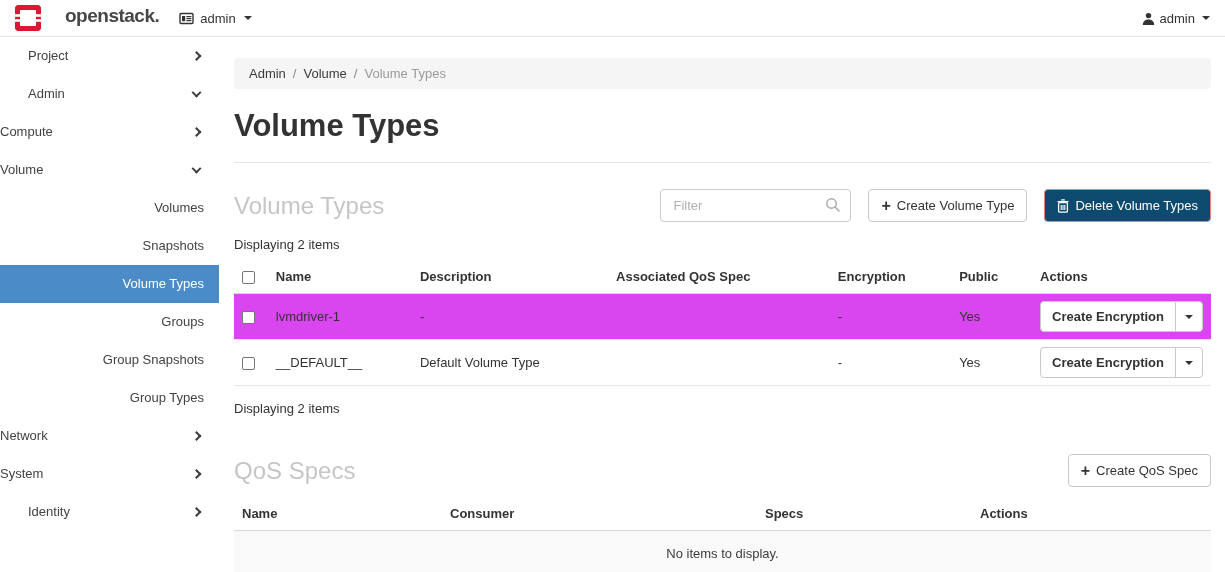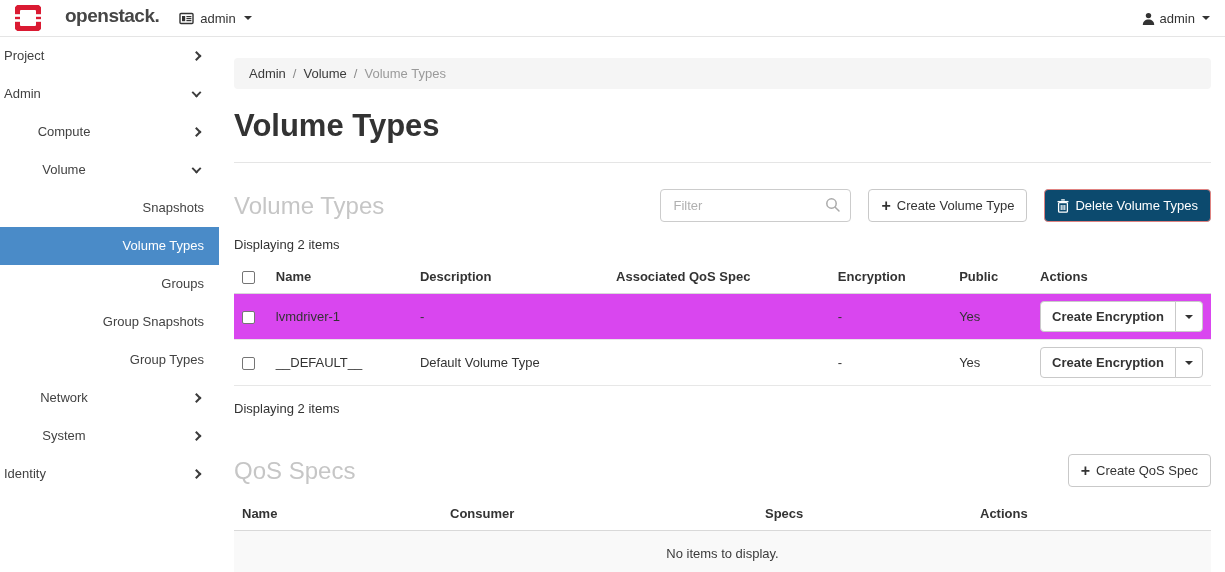--- a/index.html
+++ b/index.html
@@ -24,22 +24,22 @@
     width: 0; height: 0; display: inline-block; margin-left: 2px;
     border-left: 4px solid transparent; border-right: 4px solid transparent; border-top: 4px solid #333;
   }
   
   .layout { display: flex; height: 535px; }
   .sidebar { width: 219px; flex: none; padding-top: 0; }
   .side-item {
     position: relative; height: 38px; line-height: 38px;
     color: #424242; cursor: pointer; white-space: nowrap;
   }
-  .side-item.lvl1 { padding-left: 4px; text-align: left; }
-  .side-item.parent2 { text-align: center; padding-right: 91px; }
+  .side-item.lvl1 { padding-left: 28px; text-align: left; }
+  .side-item.parent2 { text-align: left; padding-right: 91px; }
   .side-item.leaf { text-align: right; padding-right: 15px; }
   .side-item.active { background: #4a8bc8; color: #fff; }
   .chev {
     position: absolute; right: 19px; top: 50%; width: 7px; height: 7px;
     border-right: 2px solid #3c3c3c; border-bottom: 2px solid #3c3c3c;
   }
   .chev.right { transform: translateY(-50%) rotate(-45deg); }
   .chev.down  { transform: translateY(-70%) rotate(45deg); }
   
   .content { flex: 1; padding: 0 14px 0 15px; }
@@ -149,20 +149,23 @@
     </div>
     <div class="side-item parent2">
       <span>Compute</span>
       <span class="chev right"></span>
     </div>
     <div class="side-item parent2">
       <span>Volume</span>
       <span class="chev down"></span>
     </div>
     <div class="side-item leaf">
+      <span>Volumes</span>
+    </div>
+    <div class="side-item leaf">
       <span>Snapshots</span>
     </div>
     <div class="side-item leaf active">
       <span>Volume Types</span>
     </div>
     <div class="side-item leaf">
       <span>Groups</span>
     </div>
     <div class="side-item leaf">
       <span>Group Snapshots</span>

